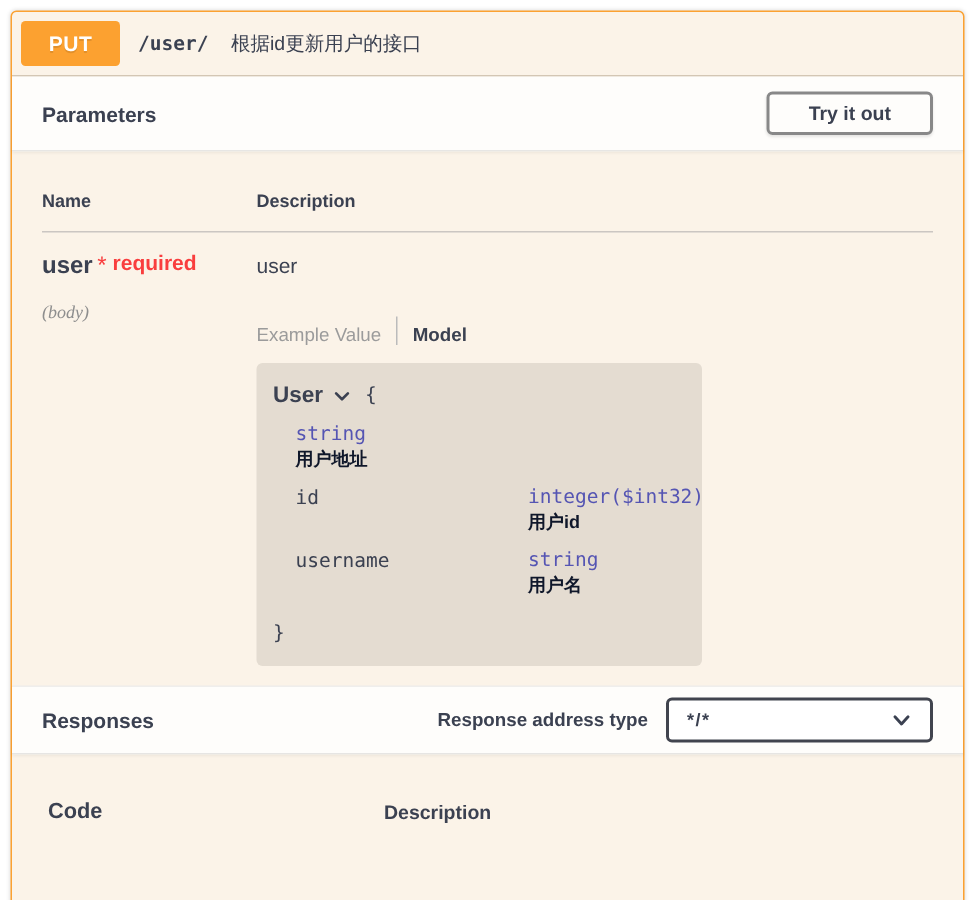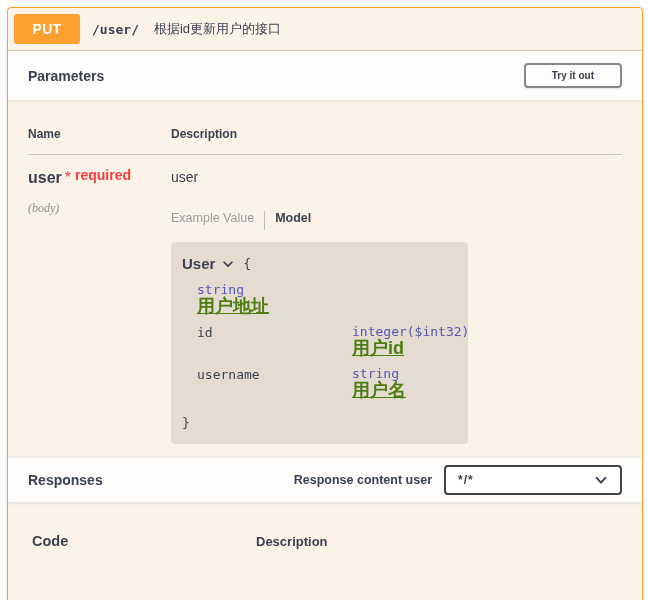--- a/index.html
+++ b/index.html
@@ -25,59 +25,59 @@
 
   
   .section-header { display:flex; align-items:center; justify-content:space-between;
     background:rgba(255,255,255,.8); padding:0 20px;
     border-bottom:1px solid rgba(0,0,0,.09); box-shadow:0 1px 2px rgba(0,0,0,.06); }
   .section-header h4 { font-size:14px; font-weight:700; }
   .sh-params { height:50px; }
   .sh-responses { height:46px; border-top:1px solid rgba(0,0,0,.06); }
 
   .tryout-btn { background:transparent; border:2px solid #888; border-radius:4px;
-    color:#3b4151; font-weight:700; font-size:10px; padding:5px 26px;
+    color:#3b4151; font-weight:700; font-size:13px; padding:5px 26px;
     font-family:inherit; cursor:pointer; box-shadow:0 1px 2px rgba(0,0,0,.1); }
 
   
   .params-body { height:356px; padding:26px 20px 0 20px; }
   .t-head { display:grid; grid-template-columns:143px 1fr; padding-bottom:13px;
             border-bottom:1px solid rgba(59,65,81,.25); }
   .t-head div { font-size:12px; font-weight:700; }
   .t-row  { display:grid; grid-template-columns:143px 1fr; padding-top:14px; }
 
   .param-name { font-size:16px; font-weight:700; }
   .param-star { color:#f93e3e; margin-left:3px; }
   .param-required { color:#f93e3e; font-size:14px; font-weight:700;
                     vertical-align:top; position:relative; top:-2px; margin-left:4px; }
   .param-in { font-size:12px; font-style:italic; color:#8e8e8e;
               font-family:"Liberation Serif","DejaVu Serif",serif; margin-top:14px; }
 
   .param-desc { font-size:14px; }
 
-  .model-tabs { display:flex; align-items:flex-start; margin-top:26px; font-size:12.5px; }
+  .model-tabs { display:flex; align-items:flex-end; margin-top:26px; font-size:12.5px; }
   .tab-example { color:#9b9b9b; cursor:pointer; }
   .tab-sep { width:1px; height:19px; background:#bbb; margin:0 10px; }
   .tab-model { font-weight:700; cursor:pointer; }
 
   
   .model-box { width:297px; margin-top:12px; background:#e4dcd1; border-radius:4px;
     padding:13px 10px 14px 11px;
     font-family:"DejaVu Sans Mono","Liberation Mono",monospace; font-size:13px; }
   .model-title-row { display:flex; align-items:center; cursor:pointer; }
   .model-title { font-family:"Liberation Sans","DejaVu Sans",sans-serif;
                  font-size:15px; font-weight:600; }
   .chev { margin-left:6px; display:inline-flex; }
   .brace { margin-left:8px; }
   .props { margin:10px 0 0 15px; }
   .prop { display:grid; grid-template-columns:155px 1fr; margin-bottom:9px; }
   .prop-name { line-height:16px; padding-top:1px; }
   .prop-type { color:#5555b3; line-height:16px; }
   .prop-zh { font-family:"Liberation Sans","DejaVu Sans",sans-serif;
-             font-weight:700; font-size:18px; line-height:17px; color:#4d7c0f;text-decoration:underline; }
+             font-weight:700; font-size:12px; line-height:17px; color:#0f172a; }
   .close-brace { margin-top:16px; }
 
   
   .ct-wrap { display:flex; align-items:center; }
   .ct-label { font-size:12.5px; font-weight:700; margin-right:12px; }
   .ct-select { display:flex; align-items:center; justify-content:space-between;
     width:178px; height:30px; background:#fff; border:2px solid #41444e;
     border-radius:4px; padding:0 12px; cursor:pointer; }
   .ct-value { font-size:12px; font-weight:600; letter-spacing:1px; }
 
@@ -163,21 +163,21 @@
 
           <div class="close-brace">}</div>
         </div>
       </div>
     </div>
   </div>
 
   <div class="section-header sh-responses">
     <h4>Responses</h4>
     <div class="ct-wrap">
-      <span class="ct-label">Response content user</span>
+      <span class="ct-label">Response address type</span>
       <div class="ct-select">
         <span class="ct-value">*/*</span>
         <span style="display:inline-flex;">
           <svg width="14" height="14" viewBox="0 0 16 16">
             <path d="M3 5.5 L8 11 L13 5.5" fill="none" stroke="#3b4151" stroke-width="2.2" stroke-linecap="round" stroke-linejoin="round"></path>
           </svg>
         </span>
       </div>
     </div>
   </div>

